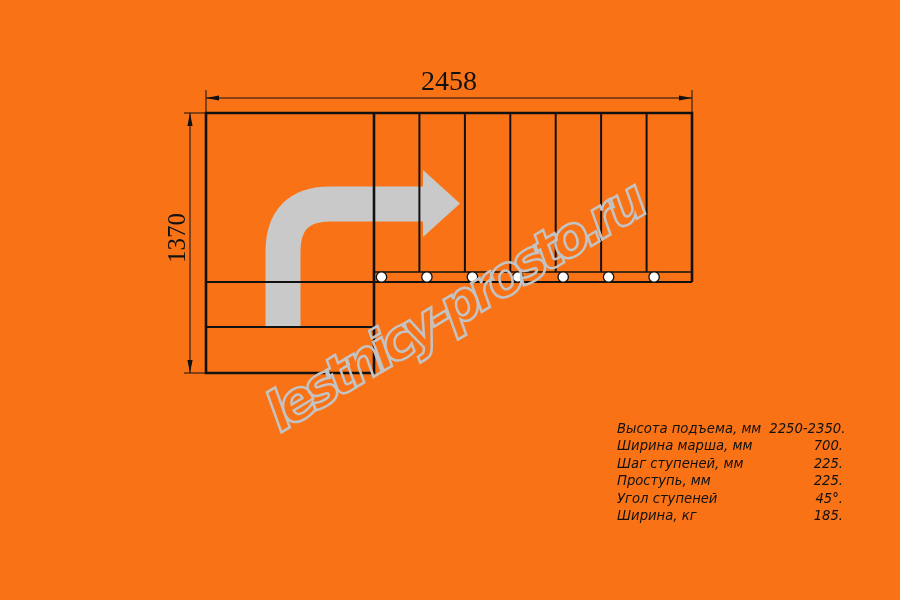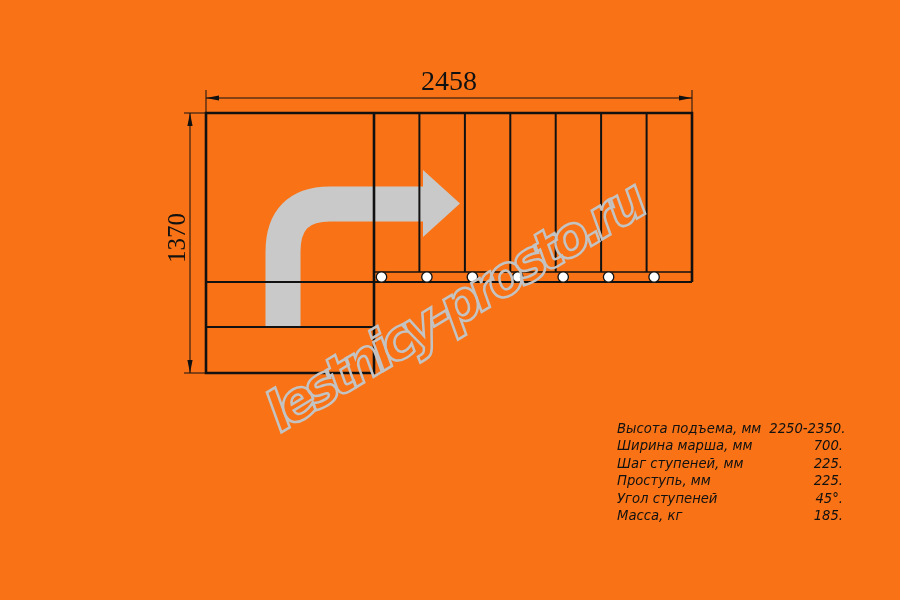--- a/index.html
+++ b/index.html
@@ -131,18 +131,18 @@
     </div>
     <div class="spec-row">
       <span class="label">Проступь, мм</span>
       <span class="value">225.</span>
     </div>
     <div class="spec-row">
       <span class="label">Угол ступеней</span>
       <span class="value">45°.</span>
     </div>
     <div class="spec-row">
-      <span class="label">Масса, кг</span>
+      <span class="label">Ширина, кг</span>
       <span class="value">185.</span>
     </div>
   </div>
 
 </div>
 
 </body></html>

